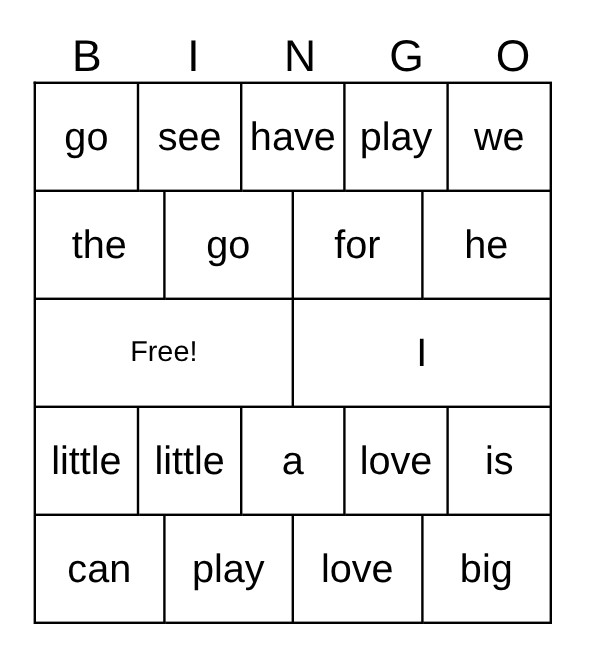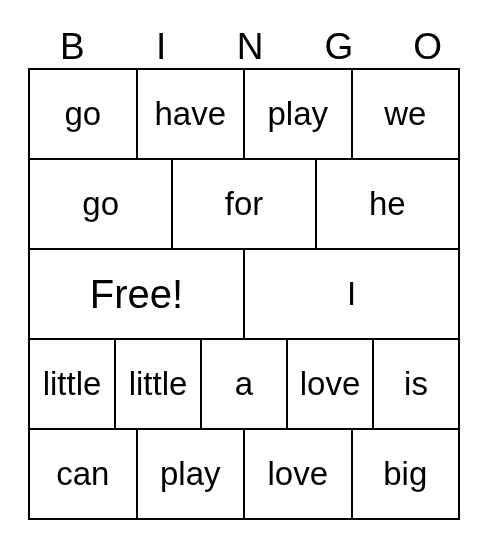--- a/index.html
+++ b/index.html
@@ -57,21 +57,21 @@
     justify-content: center;
     overflow: hidden;
   }
   .cell-text {
     font-size: 33px;
     line-height: 36px;
     color: #000000;
     white-space: nowrap;
   }
   .cell.free .cell-text {
-    font-size: 40px;
+    font-size: 24px;
   }
 </style>
 </head>
 <body>
 
 <div class="card">
 
   <div class="header-row">
     <div class="header-cell">B</div>
     <div class="header-cell">I</div>
@@ -80,31 +80,37 @@
     <div class="header-cell">O</div>
   </div>
 
   <div class="grid">
 
     <div class="grid-row">
       <div class="cell">
           <span class="cell-text">go</span>
         </div>
       <div class="cell">
+          <span class="cell-text">see</span>
+        </div>
+      <div class="cell">
           <span class="cell-text">have</span>
         </div>
       <div class="cell">
           <span class="cell-text">play</span>
         </div>
       <div class="cell">
           <span class="cell-text">we</span>
         </div>
     </div>
 
     <div class="grid-row">
+      <div class="cell">
+          <span class="cell-text">the</span>
+        </div>
       <div class="cell">
           <span class="cell-text">go</span>
         </div>
       <div class="cell">
           <span class="cell-text">for</span>
         </div>
       <div class="cell">
           <span class="cell-text">he</span>
         </div>
     </div>

